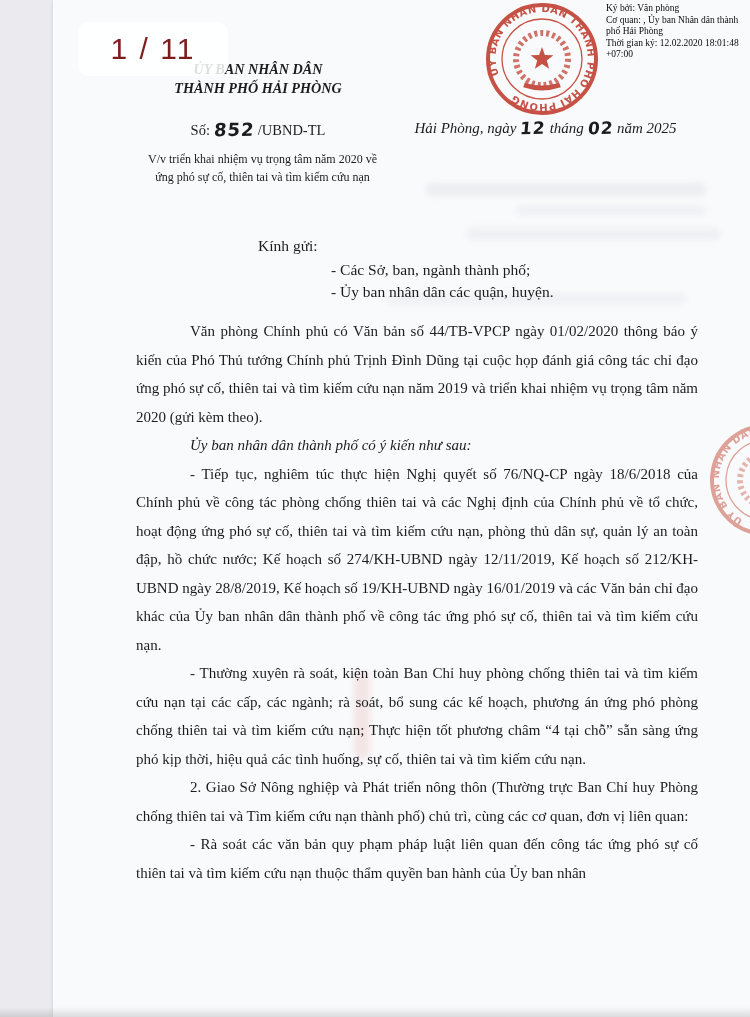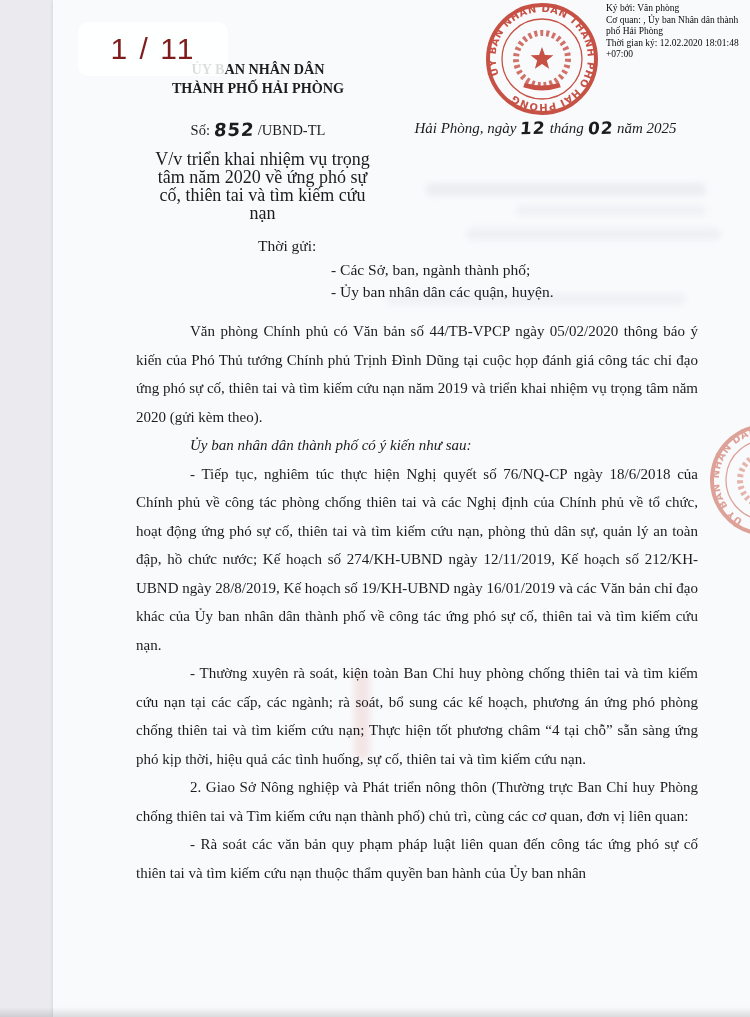--- a/index.html
+++ b/index.html
@@ -28,21 +28,21 @@
     background:linear-gradient(rgba(0,0,0,0),rgba(0,0,0,.12));z-index:9;
   }
   
   .sig-overlay{
     position:absolute;left:553px;top:3px;width:182px;
     font-size:9.5px;line-height:11.5px;color:#0a0a0a;
   }
   
   .issuer{
     position:absolute;left:75px;top:60px;width:260px;text-align:center;
-    font-weight:bold;font-size:14.2px;line-height:19px;
+    font-weight:bold;font-size:14.2px;line-height:19px;font-style:italic;
   }
   .national{
     position:absolute;left:325px;top:60px;width:335px;text-align:center;
   }
   .national .l1{font-weight:bold;font-size:13.2px;line-height:17px;}
   .national .l2{
     display:inline-block;font-weight:bold;font-size:14.6px;line-height:19px;
     border-bottom:1.5px solid #1c1c1e;padding:0 2px 1px 2px;
   }
   .so-line{
@@ -54,21 +54,21 @@
     display:inline-block;transform:skewX(-6deg) rotate(-1deg);
     font-size:18px;line-height:14px;letter-spacing:1px;position:relative;top:1px;
   }
   .date-line{
     position:absolute;left:325px;top:120px;width:335px;text-align:center;
     font-style:italic;font-size:15px;
   }
   .date-line .hw{font-size:17px;}
   .subject{
     position:absolute;left:92px;top:150px;width:235px;text-align:center;
-    font-size:18px;line-height:18px;
+    font-size:12px;line-height:18px;
   }
   
   .kinhgui{position:absolute;left:205px;top:237px;font-size:15.5px;}
   .recipients{position:absolute;left:278px;top:259px;font-size:15.5px;line-height:21.5px;}
   
   .body-text{
     position:absolute;left:83px;top:317px;width:562px;
     font-size:15px;line-height:28.5px;text-align:justify;
   }
   .body-text p{margin:0;text-indent:54px;}
@@ -147,28 +147,28 @@
   <div class="date-line">
     <span>Hải Phòng, ngày</span>
     <span class="hw">12</span>
     <span>tháng</span>
     <span class="hw">02</span>
     <span>năm 2025</span>
   </div>
 
   <div class="subject">V/v triển khai nhiệm vụ trọng tâm năm 2020 về ứng phó sự cố, thiên tai và tìm kiếm cứu nạn</div>
 
-  <div class="kinhgui">Thời gửi:</div>
+  <div class="kinhgui">Kính gửi:</div>
   <div class="recipients">
     <div>- Các Sở, ban, ngành thành phố;</div>
     <div>- Ủy ban nhân dân các quận, huyện.</div>
   </div>
 
   <div class="body-text">
-    <p>Văn phòng Chính phủ có Văn bản số 44/TB-VPCP ngày 05/02/2020 thông báo ý kiến của Phó Thủ tướng Chính phủ Trịnh Đình Dũng tại cuộc họp đánh giá công tác chỉ đạo ứng phó sự cố, thiên tai và tìm kiếm cứu nạn năm 2019 và triển khai nhiệm vụ trọng tâm năm 2020 (gửi kèm theo).</p>
+    <p>Văn phòng Chính phủ có Văn bản số 44/TB-VPCP ngày 01/02/2020 thông báo ý kiến của Phó Thủ tướng Chính phủ Trịnh Đình Dũng tại cuộc họp đánh giá công tác chỉ đạo ứng phó sự cố, thiên tai và tìm kiếm cứu nạn năm 2019 và triển khai nhiệm vụ trọng tâm năm 2020 (gửi kèm theo).</p>
     <p class="it">Ủy ban nhân dân thành phố có ý kiến như sau:</p>
     <p>- Tiếp tục, nghiêm túc thực hiện Nghị quyết số 76/NQ-CP ngày 18/6/2018 của Chính phủ về công tác phòng chống thiên tai và các Nghị định của Chính phủ về tổ chức, hoạt động ứng phó sự cố, thiên tai và tìm kiếm cứu nạn, phòng thủ dân sự, quản lý an toàn đập, hồ chức nước; Kế hoạch số 274/KH-UBND ngày 12/11/2019, Kế hoạch số 212/KH-UBND ngày 28/8/2019, Kế hoạch số 19/KH-UBND ngày 16/01/2019 và các Văn bản chỉ đạo khác của Ủy ban nhân dân thành phố về công tác ứng phó sự cố, thiên tai và tìm kiếm cứu nạn.</p>
     <p>- Thường xuyên rà soát, kiện toàn Ban Chỉ huy phòng chống thiên tai và tìm kiếm cứu nạn tại các cấp, các ngành; rà soát, bổ sung các kế hoạch, phương án ứng phó phòng chống thiên tai và tìm kiếm cứu nạn; Thực hiện tốt phương châm “4 tại chỗ” sẵn sàng ứng phó kịp thời, hiệu quả các tình huống, sự cố, thiên tai và tìm kiếm cứu nạn.</p>
     <p>2. Giao Sở Nông nghiệp và Phát triển nông thôn (Thường trực Ban Chỉ huy Phòng chống thiên tai và Tìm kiếm cứu nạn thành phố) chủ trì, cùng các cơ quan, đơn vị liên quan:</p>
     <p>- Rà soát các văn bản quy phạm pháp luật liên quan đến công tác ứng phó sự cố thiên tai và tìm kiếm cứu nạn thuộc thẩm quyền ban hành của Ủy ban nhân</p>
   </div>
 
   <div class="page-indicator-box">
     <span>1 / 11</span>
   </div>

